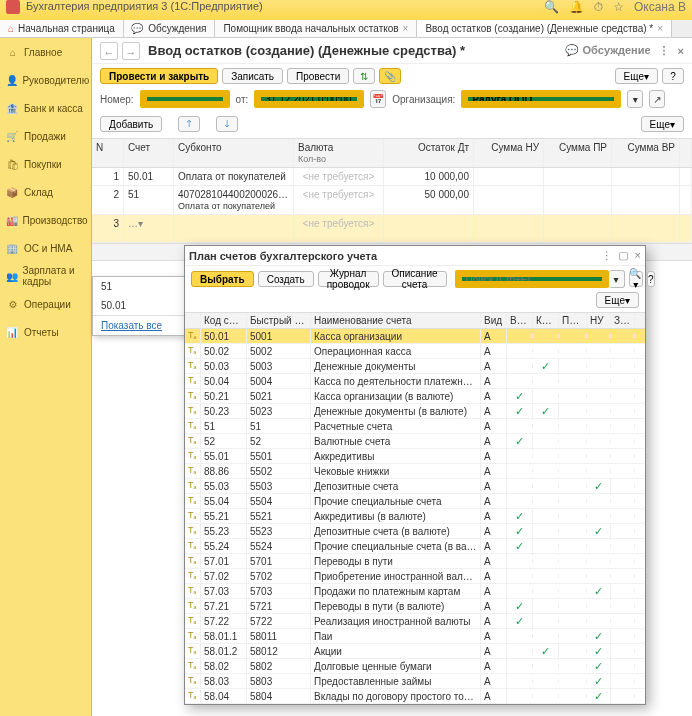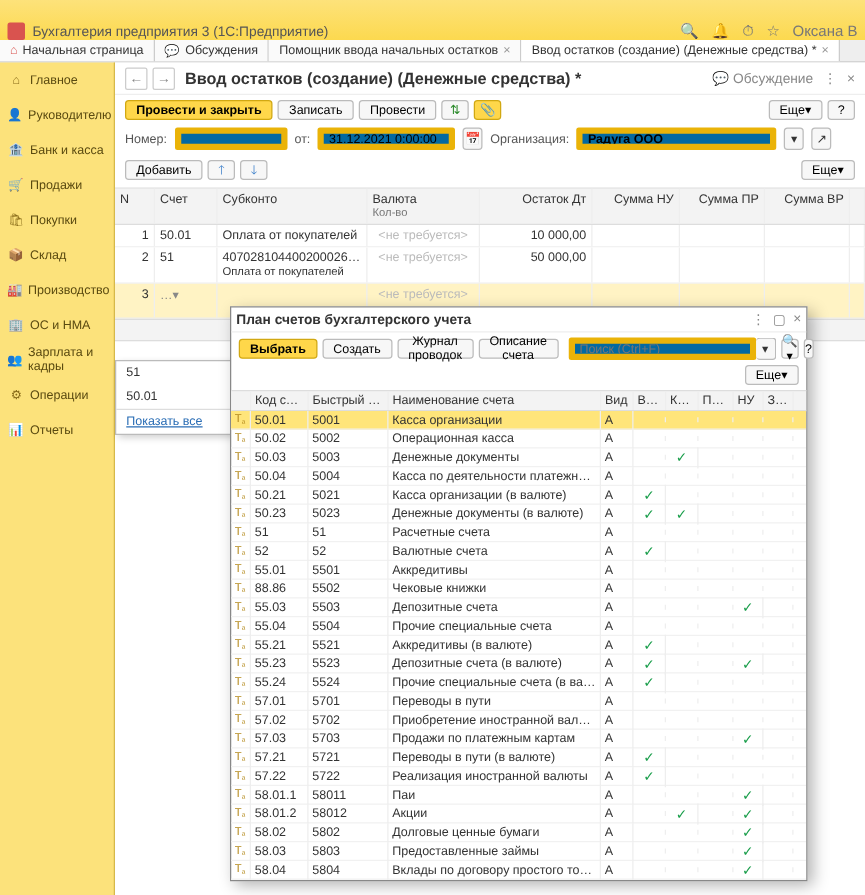--- a/index.html
+++ b/index.html
@@ -1,41 +1,41 @@
 <!DOCTYPE html>
 <html><head>
 <meta charset="utf-8">
 <style>
   * { box-sizing: border-box; font-family: Arial, sans-serif; }
   body { margin: 0; background: #000; width: 692px; height: 716px; overflow: hidden; font-size: 11px; color: #333; }
   .app { background: #f5f5f5; width: 692px; height: 716px; position: relative; }
-  .titlebar { height: 32px; background: linear-gradient(#fde27a,#fcd94f); display: flex; align-items: flex-end; padding: 0 6px; font-size: 11px; color: #555; }
+  .titlebar { height: 20px; background: linear-gradient(#fde27a,#fcd94f); display: flex; align-items: flex-start; padding: 0 6px; font-size: 11px; color: #555; }
   .titlebar .logo { width: 14px; height: 14px; background: #d9534f; border-radius: 2px; margin-right: 6px; }
   .titlebar .spacer { flex: 1; }
   .titlebar .ticon { margin-left: 10px; color: #777; font-size: 12px; }
   .tabstrip { height: 18px; background: #eee; border-bottom: 1px solid #ccc; display: flex; align-items: center; font-size: 10px; }
   .tabstrip .tab { padding: 0 8px; height: 100%; display: flex; align-items: center; border-right: 1px solid #ccc; background: #fafafa; white-space: nowrap; }
   .tabstrip .tab.active { background: #fff; }
   .tabstrip .tab .x { margin-left: 4px; color: #999; }
   .body { display: flex; height: calc(100% - 38px); }
   .sidebar { width: 92px; background: #fce27b; border-right: 1px solid #d6b94a; }
   .sidebar .item { display: flex; align-items: center; height: 28px; padding: 0 6px; font-size: 10px; color: #5a4a10; }
   .sidebar .item .si { width: 14px; text-align: center; margin-right: 4px; font-size: 10px; color: #8a6d1a; }
   .main { flex: 1; background: #fff; position: relative; display: flex; flex-direction: column; }
   .docheader { height: 26px; display: flex; align-items: center; padding: 0 8px; border-bottom: 1px solid #eee; }
   .docheader .navbtn { width: 18px; height: 18px; border: 1px solid #ccc; border-radius: 2px; margin-right: 4px; display: inline-flex; align-items: center; justify-content: center; color: #888; background:#fff;}
   .docheader h2 { font-size: 13px; font-weight: bold; margin: 0 0 0 4px; }
-  .docheader .right { margin-left: auto; display: flex; align-items: center; gap: 8px; color: #888; }
+  .docheader .right { margin-left: auto; display: flex; align-items: center; gap: 8px; color: #888; font-weight: bold; }
   .toolbar { display: flex; align-items: center; gap: 4px; padding: 4px 8px; }
   .btn { height: 16px; border: 1px solid #bbb; border-radius: 3px; background: #f7f7f7; padding: 0 8px; font-size: 10px; display: inline-flex; align-items: center; }
   .btn.primary { background: #ffd74a; border-color: #d1a812; font-weight: bold; }
   .sqbtn { width: 22px; justify-content: center; padding: 0; }
   .fieldrow { display: flex; align-items: center; gap: 6px; padding: 2px 8px 6px 8px; font-size: 10px; }
   .fieldrow label { color: #555; }
-  .txtinput { height: 18px; border: 5px solid #eab308; border-radius: 2px; padding: 0 4px; font-size: 10px; background:#0369a1; }
+  .txtinput { height: 18px; border: 7px solid #eab308; border-radius: 2px; padding: 0 4px; font-size: 10px; background:#15803d; }
   .tablewrap { border-top: 1px solid #ddd; }
   .thead, .trow { display: grid; grid-template-columns: 32px 50px 120px 90px 90px 70px 68px 68px 1fr; font-size: 10px; }
   .thead { background: #f3f3f3; border-bottom: 1px solid #ddd; }
   .thead > div, .trow > div { padding: 3px 4px; border-right: 1px solid #eee; white-space: nowrap; overflow: hidden; text-overflow: ellipsis; }
   .thead .sub { font-size: 9px; color: #777; }
   .trow { border-bottom: 1px solid #eee; background:#fff;}
   .trow.sel { background: #fff3c4; }
   .notreq { color: #bbb; text-align: center; }
   .popup { position: absolute; left: 0; top: 238px; width: 174px; background: #fff; border: 1px solid #bbb; box-shadow: 2px 2px 6px rgba(0,0,0,.2); font-size: 10px; }
   .popup .pitem { padding: 4px 8px; }
@@ -167,21 +167,21 @@
         <input class="txtinput" style="width: 90px;">
         <label>от:</label>
         <input class="txtinput" style="width: 110px;" value="31.12.2021 0:00:00">
         <span class="btn sqbtn" style="width:16px;height:18px">📅</span>
         <label>Организация:</label>
         <input class="txtinput" style="width: 160px; font-weight: bold;" value="Радуга ООО">
         <span class="btn sqbtn" style="width:16px;height:18px">▾</span>
         <span class="btn sqbtn" style="width:16px;height:18px">↗</span>
       </div>
 
-      <div class="fieldrow" style="gap:4px">
+      <div class="fieldrow" style="gap:16px">
         <button class="btn">Добавить</button>
         <button class="btn sqbtn" style="color:#3a7ec9">🡑</button>
         <button class="btn sqbtn" style="color:#3a7ec9">🡓</button>
         <div style="flex:1"></div>
         <button class="btn"><span>Еще</span> ▾</button>
       </div>
 
       <div class="tablewrap">
         <div class="thead">
           <div>N</div>

